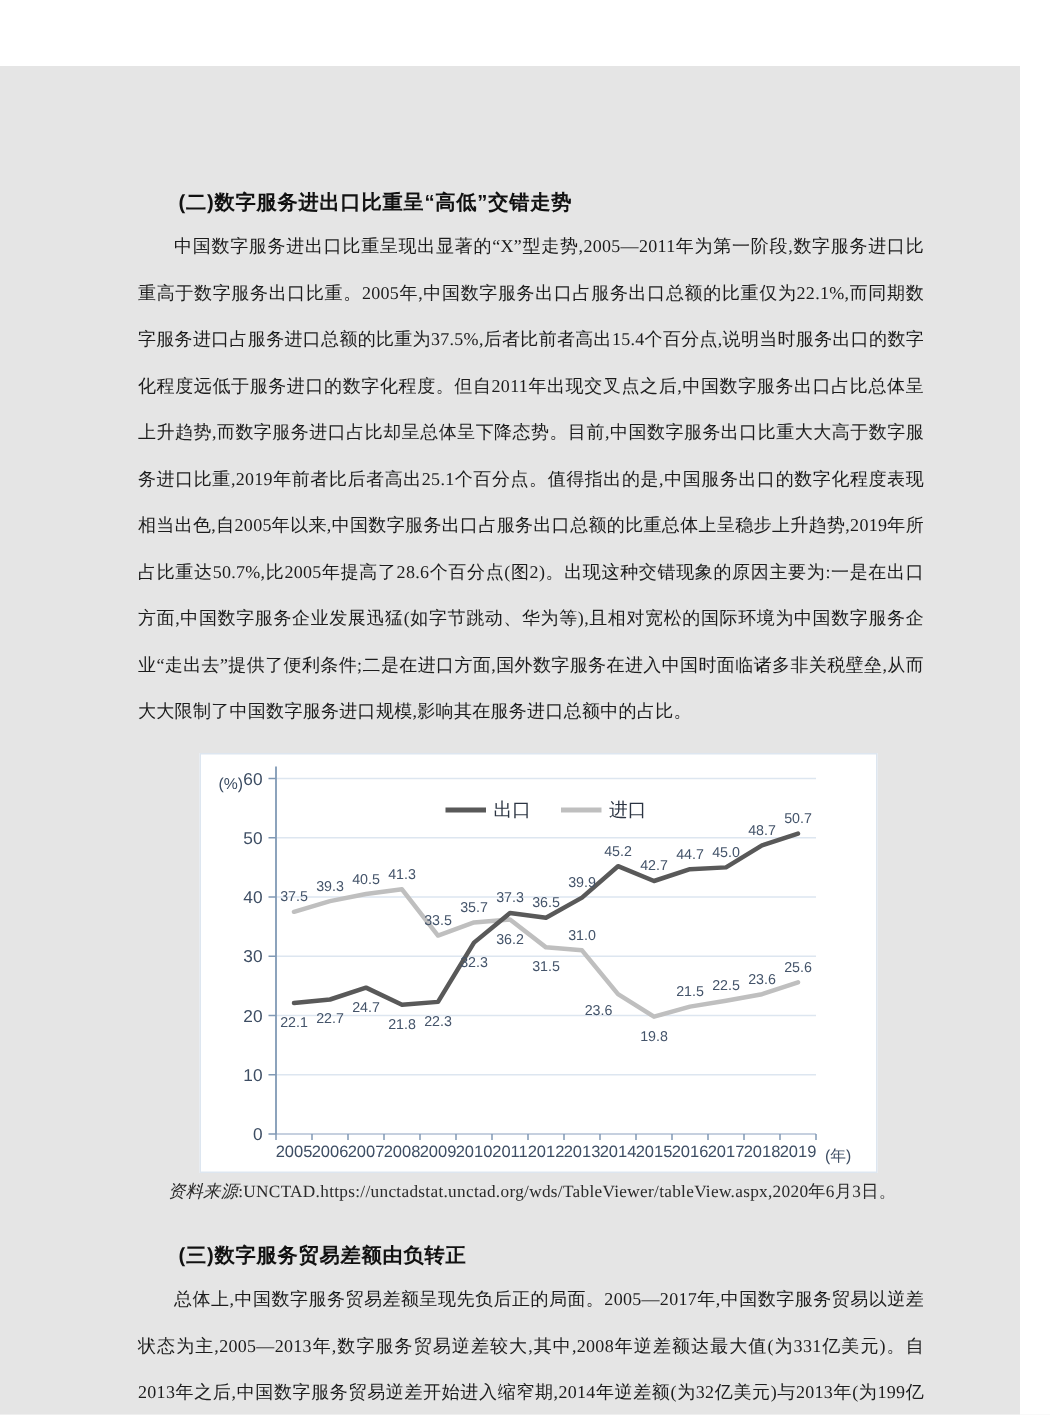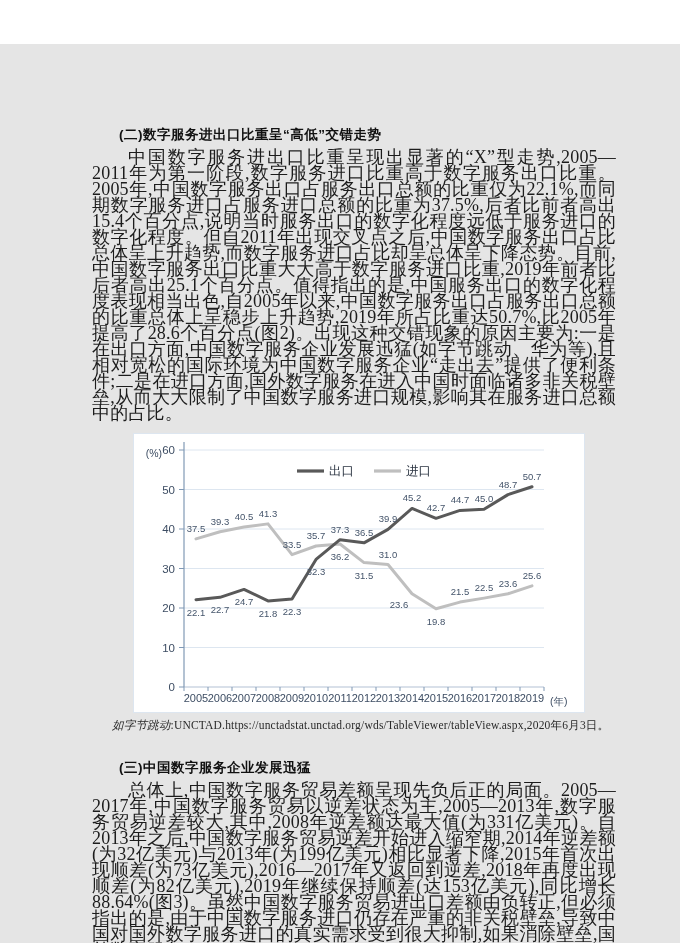--- a/index.html
+++ b/index.html
@@ -9,21 +9,21 @@
     width: 680px; height: 943px; background: #e5e5e5; position: relative;
     font-family: "Liberation Serif", serif; color: #1c1c1c; margin-top: 44px;
   }
   .content { position: absolute; left: 92px; top: 80px; width: 524px; }
   .sec-heading {
     font-family: "Liberation Sans", sans-serif;
     font-weight: bold; font-size: 13.5px; color: #111;
     text-indent: 2em; line-height: 22px; letter-spacing: 0.5px;
   }
   .body-para {
-    font-size: 18px; line-height: 16px; text-align: justify;
+    font-size: 12px; line-height: 31px; text-align: justify;
     text-indent: 2em; color: #1c1c1c; letter-spacing: 0.2px;
     margin-top: 3px;
   }
   .figure-wrap { margin-top: 12px; }
   .chart-box {
     width: 452px; height: 280px; margin-left: 41px;
     border: 1px solid #dde6f0; background: #ffffff; position: relative;
   }
   .fig-caption {
     font-family: "Liberation Sans", sans-serif; font-weight: bold;
@@ -137,21 +137,21 @@
             <text x="230" y="144.575" text-anchor="middle" font-size="9.5" fill="#44546a">31.5</text>
             <text x="254" y="123.55000000000001" text-anchor="middle" font-size="9.5" fill="#44546a">31.0</text>
             <text x="265" y="173.77999999999997" text-anchor="middle" font-size="9.5" fill="#44546a">23.6</text>
             <text x="302" y="190.79" text-anchor="middle" font-size="9.5" fill="#44546a">19.8</text>
             <text x="326" y="161.075" text-anchor="middle" font-size="9.5" fill="#44546a">21.5</text>
             <text x="350" y="157.125" text-anchor="middle" font-size="9.5" fill="#44546a">22.5</text>
             <text x="374" y="152.77999999999997" text-anchor="middle" font-size="9.5" fill="#44546a">23.6</text>
             <text x="398" y="144.88" text-anchor="middle" font-size="9.5" fill="#44546a">25.6</text>
           </svg>
       </div>
-      <div class="fig-source"><span class="kai">如字节跳动</span><span>:UNCTAD.https://unctadstat.unctad.org/wds/TableViewer/tableView.aspx,2020年6月3日。</span></div>
+      <div class="fig-source"><span class="kai">资料来源</span><span>:UNCTAD.https://unctadstat.unctad.org/wds/TableViewer/tableView.aspx,2020年6月3日。</span></div>
     </div>
 
-    <div class="sec-heading sec3">(三)中国数字服务企业发展迅猛</div>
+    <div class="sec-heading sec3">(三)数字服务贸易差额由负转正</div>
 
     <div class="body-para">总体上,中国数字服务贸易差额呈现先负后正的局面。2005—2017年,中国数字服务贸易以逆差状态为主,2005—2013年,数字服务贸易逆差较大,其中,2008年逆差额达最大值(为331亿美元)。自2013年之后,中国数字服务贸易逆差开始进入缩窄期,2014年逆差额(为32亿美元)与2013年(为199亿美元)相比显著下降,2015年首次出现顺差(为73亿美元),2016—2017年又返回到逆差,2018年再度出现顺差(为82亿美元),2019年继续保持顺差(达153亿美元),同比增长88.64%(图3)。虽然中国数字服务贸易进出口差额由负转正,但必须指出的是,由于中国数字服务进口仍存在严重的非关税壁垒,导致中国对国外数字服务进口的真实需求受到很大抑制,如果消除壁垒,国外数字服务</div>
 
   </div>
 </div>
 
 </body></html>

